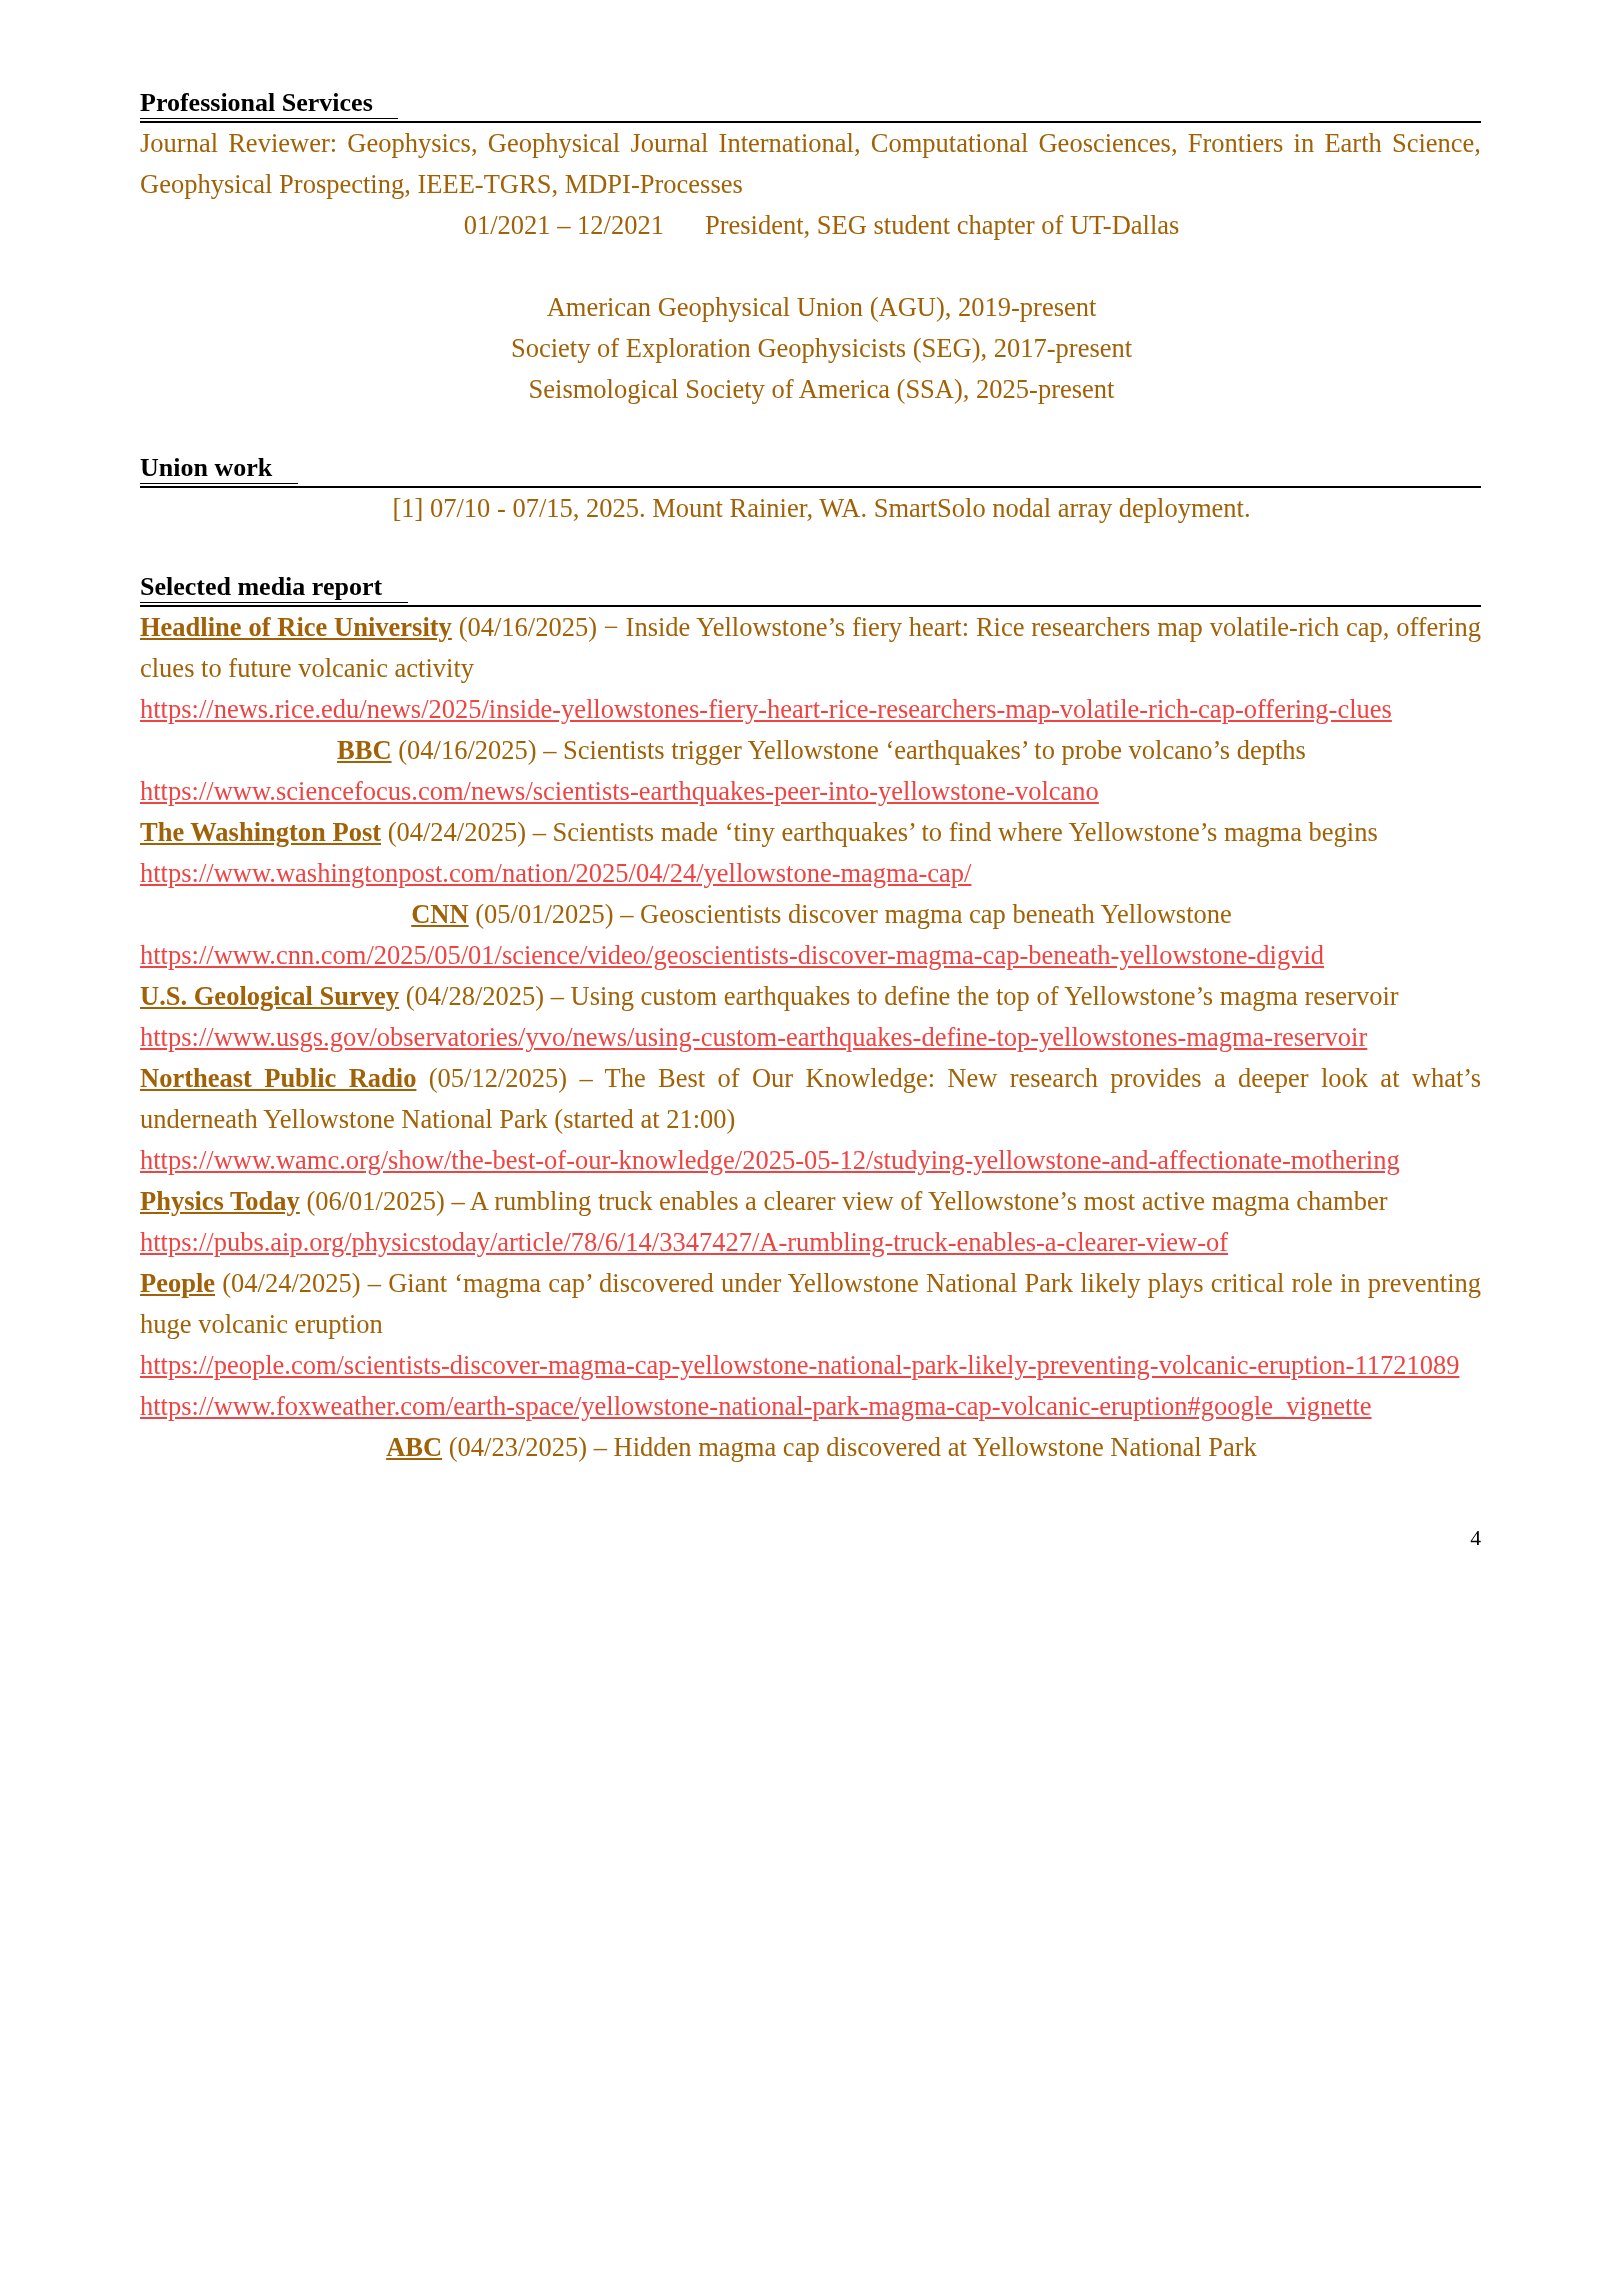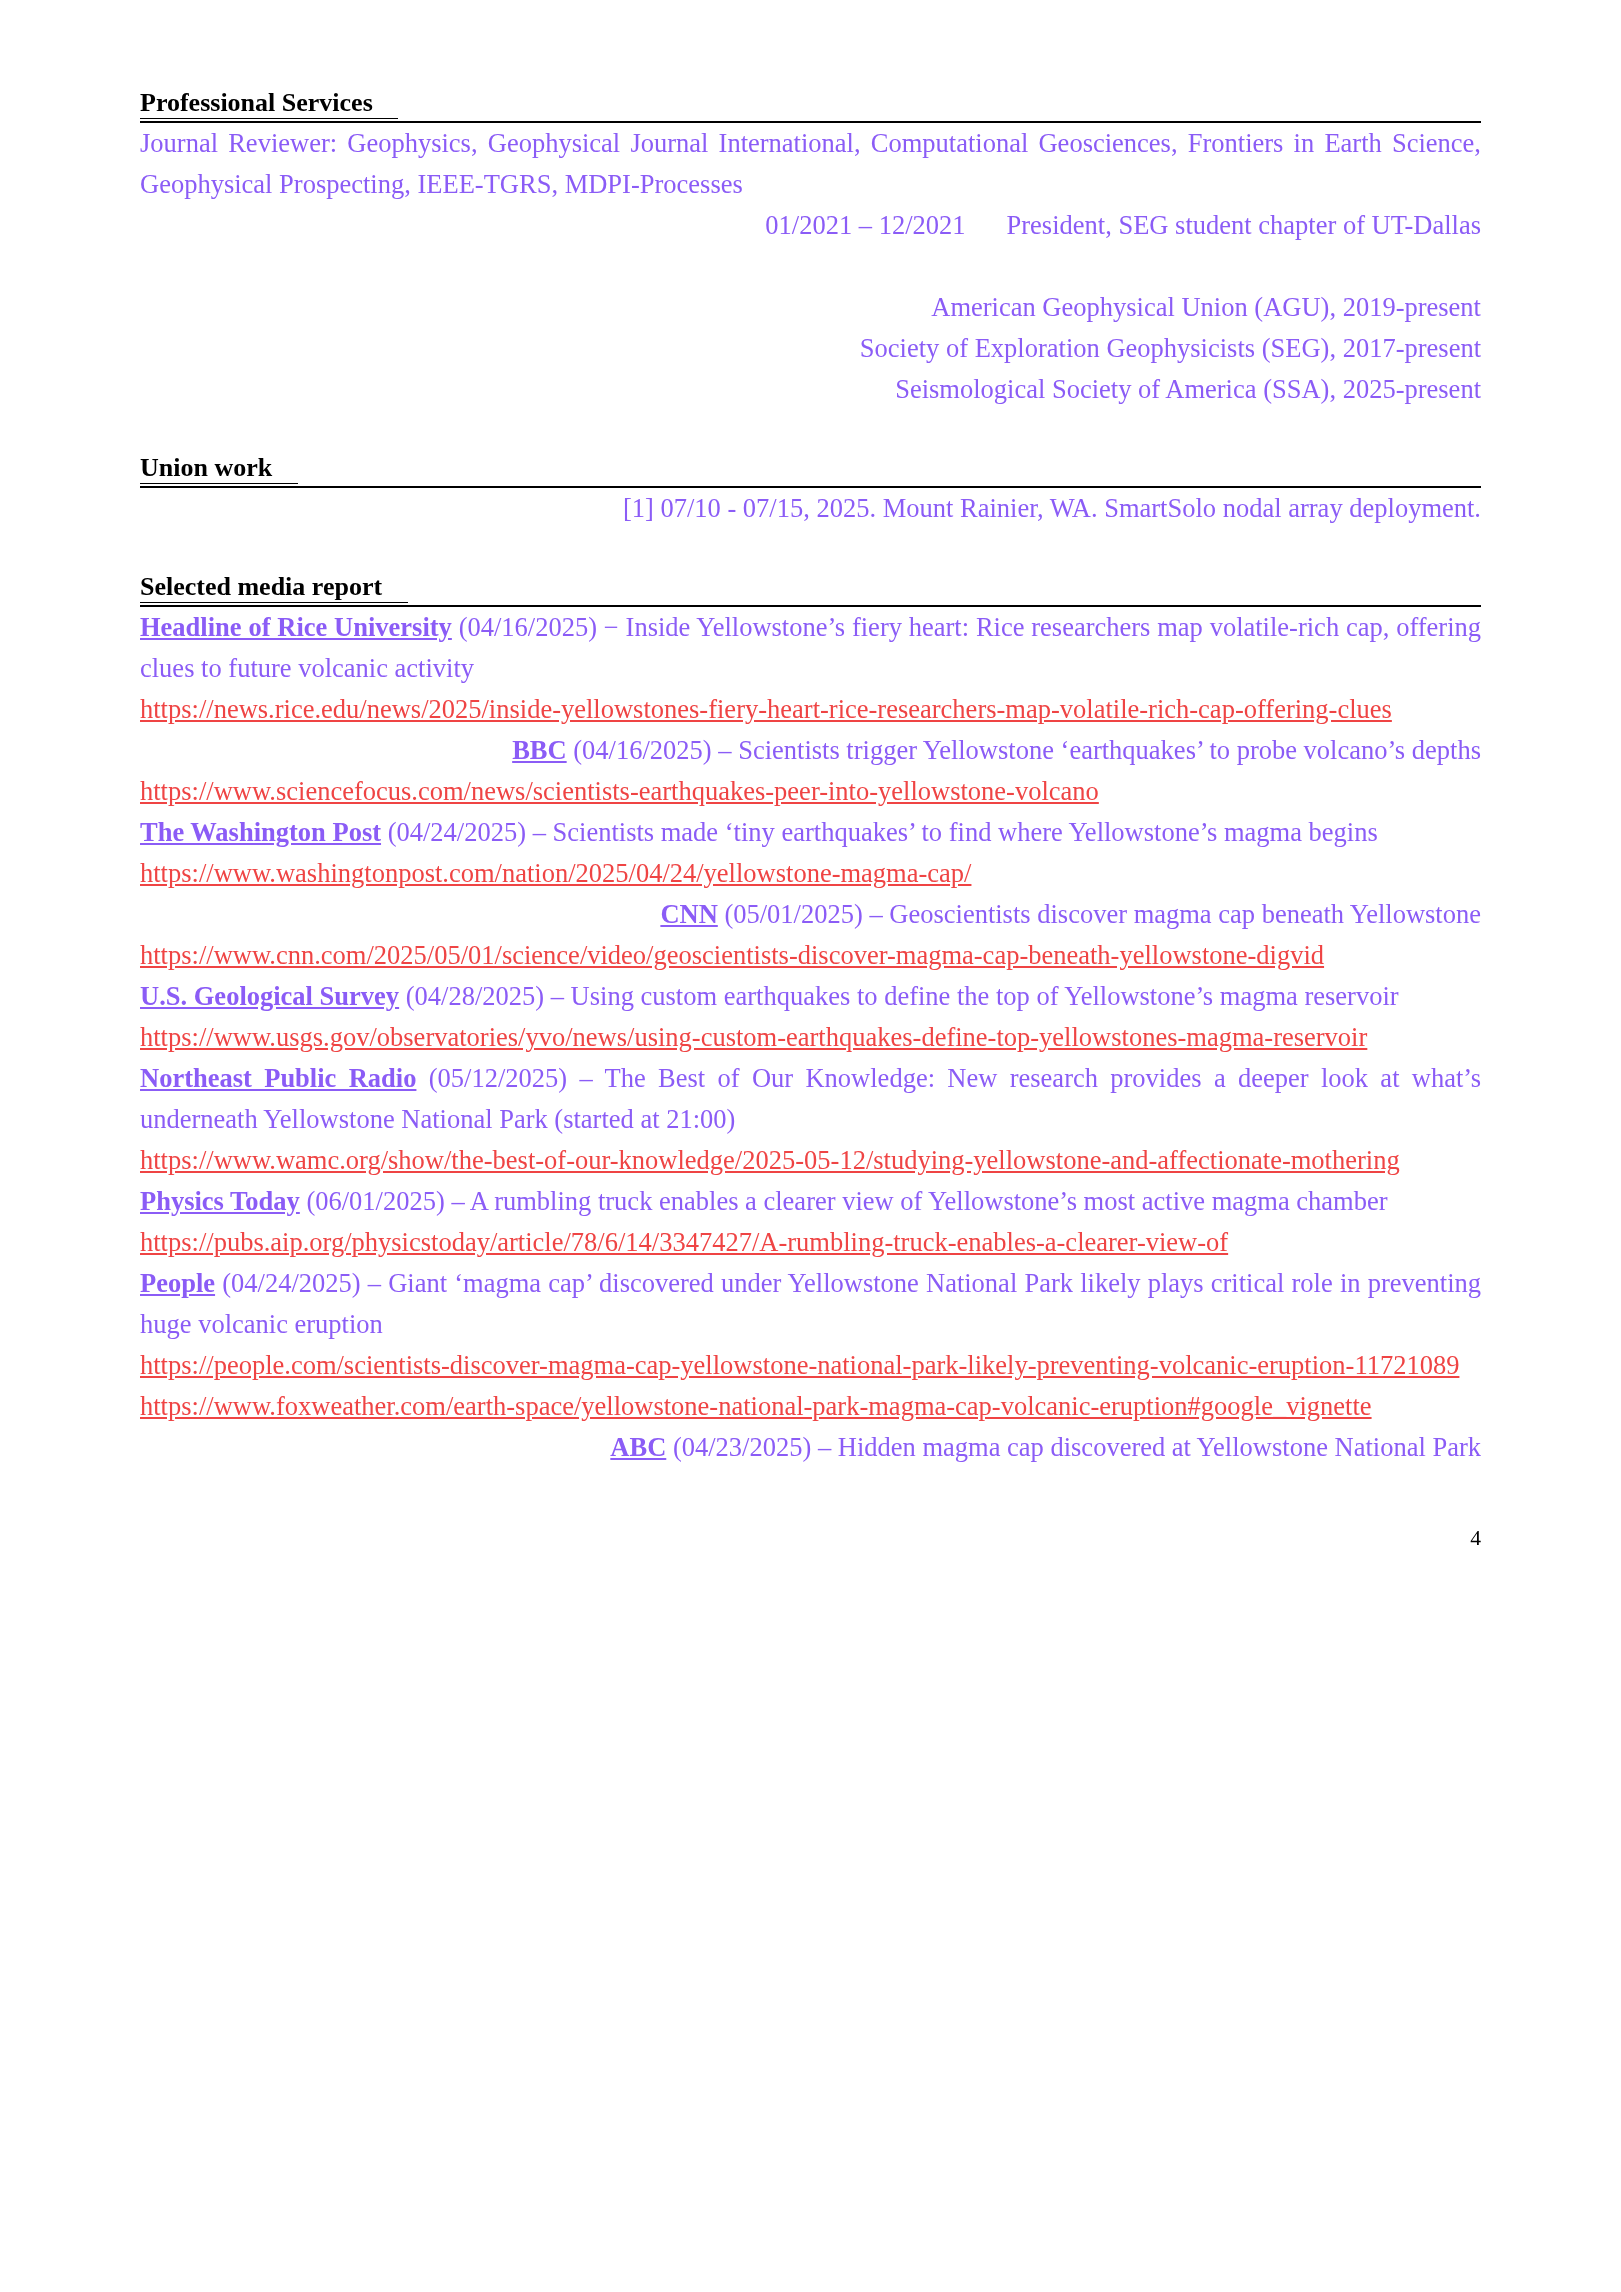--- a/index.html
+++ b/index.html
@@ -39,26 +39,26 @@
   .section-head .head-text {
     border-bottom: 1.6px solid #000000;
     padding-bottom: 1px;
     padding-right: 25.5px;
   }
 
   .para {
     font-size: 26.5px;
     line-height: 41px;
     margin: 0;
-    color: #8b5cf6;
+    color: #a16207;
     text-align: justify;
     text-justify: inter-word;
   }
   .para.left {
-    text-align: right;
+    text-align: center;
     margin-left: 22px;
   }
   .para .bold {
     font-weight: bold;
     text-decoration: underline;
   }
   .link {
     font-size: 26.5px;
     line-height: 41px;
     margin: 0;

